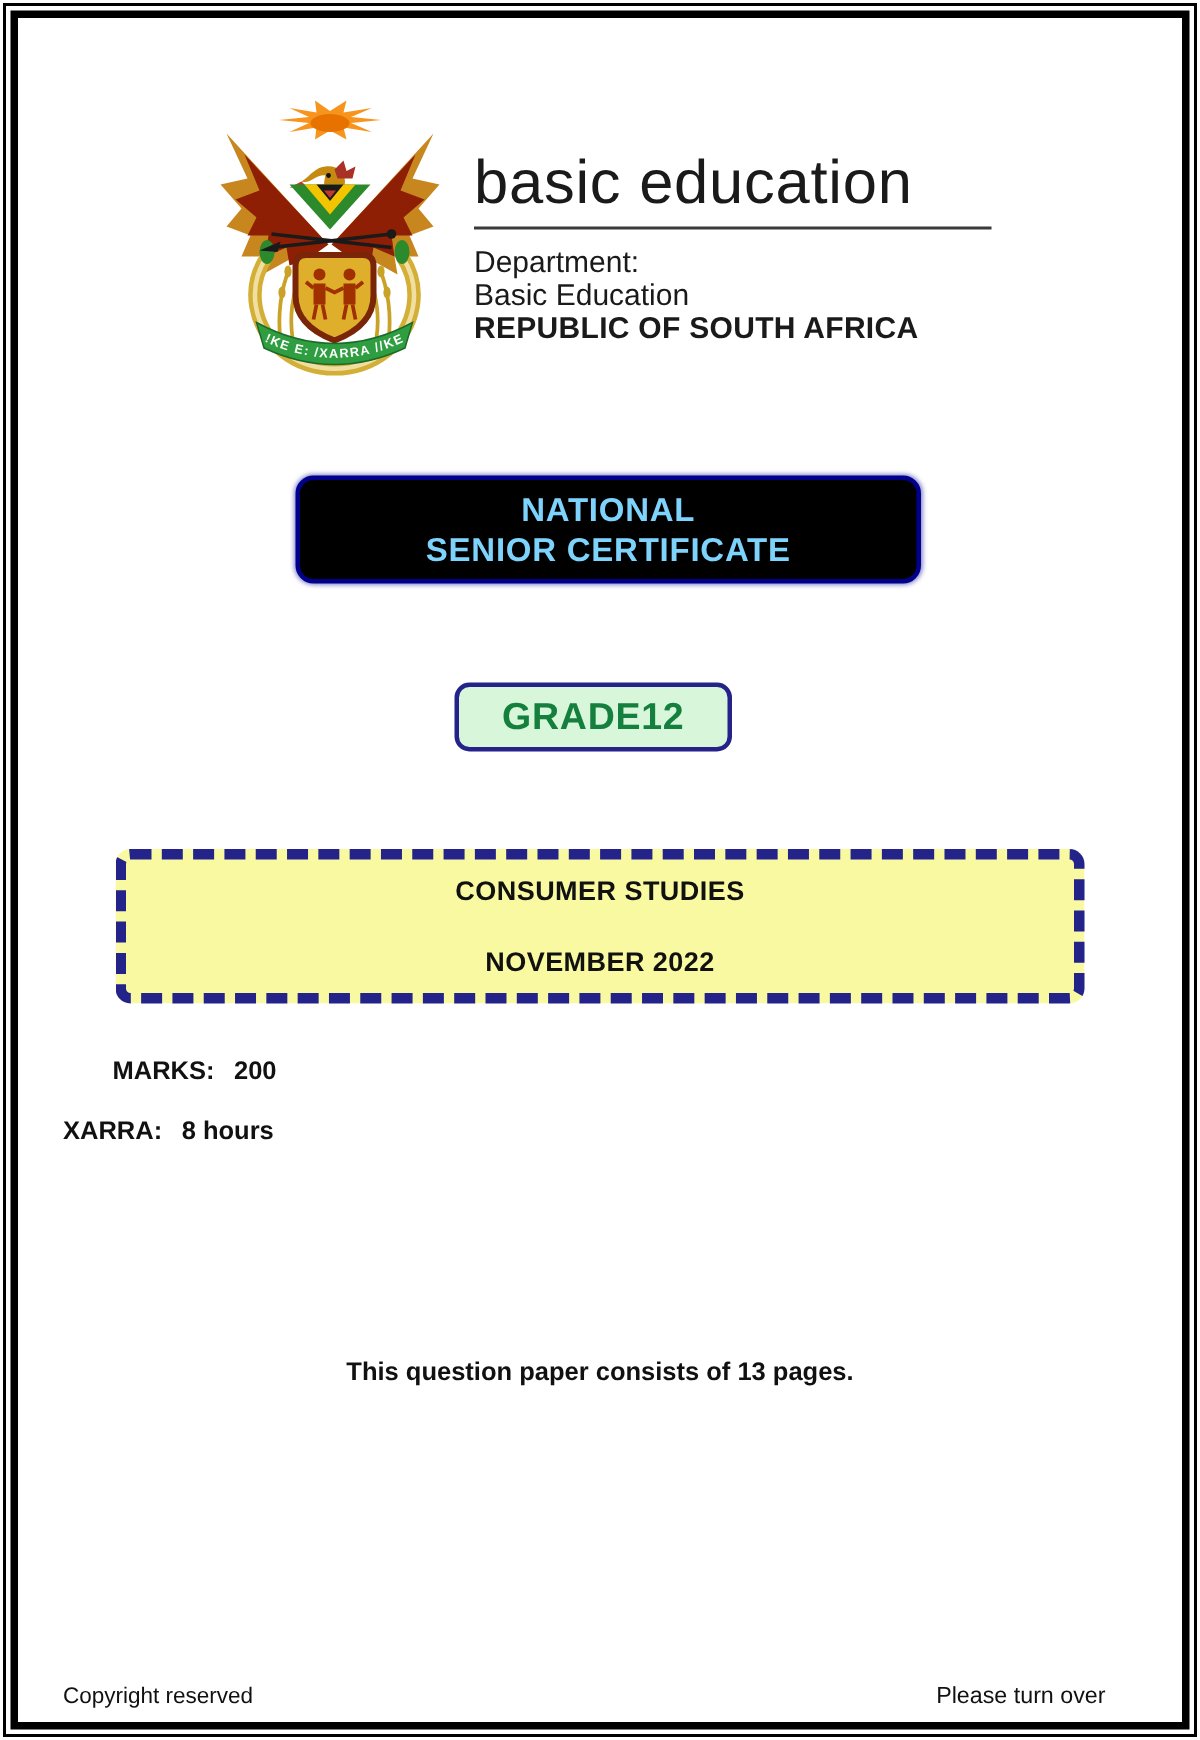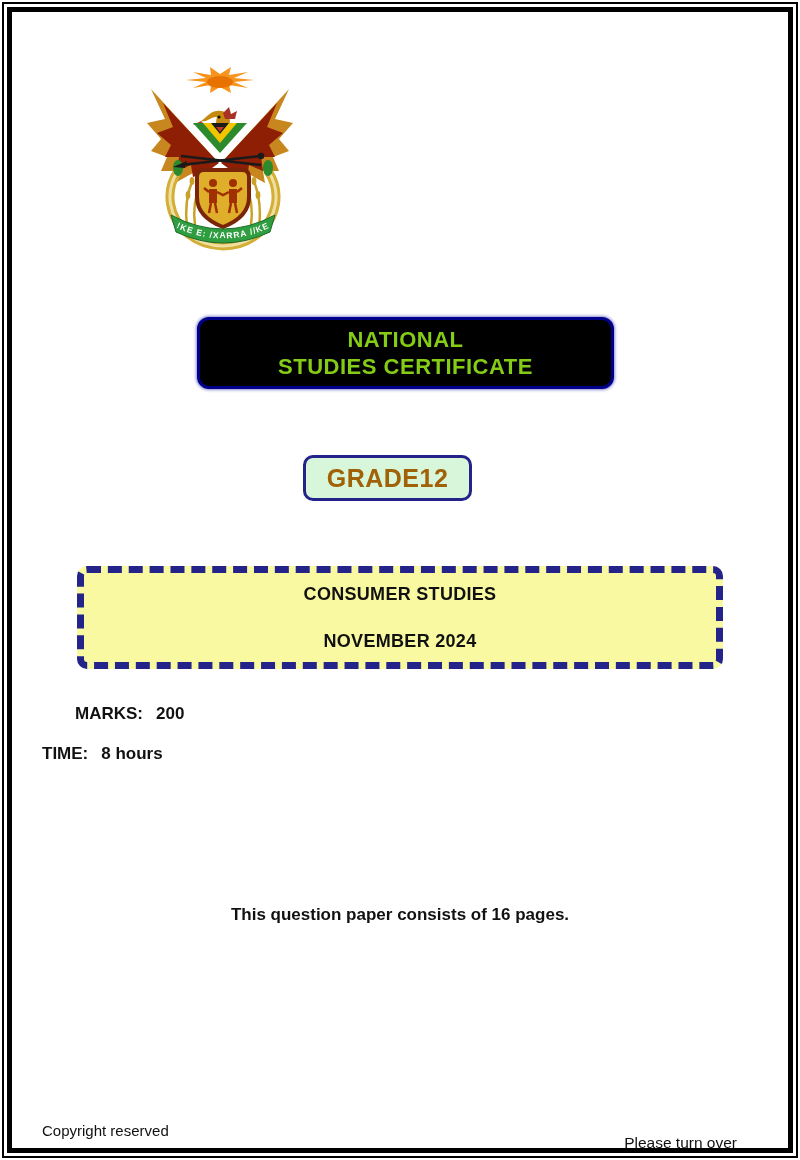--- a/index.html
+++ b/index.html
@@ -17,46 +17,46 @@
   .brand-rule { width:345px; border-top:2px solid #3a3a3a; margin-top:7px; margin-bottom:11px; }
   .brand-line { font-size:20px; line-height:22px; color:#1a1a1a; }
   .brand-line.bold { font-weight:bold; letter-spacing:0.2px; }
 
   .nsc-box {
     position:absolute; left:197px; top:317px; width:417px; height:72px; box-sizing:border-box;
     background:#000; border:3px solid var(--nsc-border,#00008b); border-radius:12px;
     box-shadow:0 0 3px 1px rgba(40,40,170,0.55);
     display:flex; flex-direction:column; align-items:center; justify-content:center;
   }
-  .nsc-box div { color:#84cc16; font-weight:bold; font-size:22px; line-height:27px; letter-spacing:0.5px; }
+  .nsc-box div { color:#7dd3fc; font-weight:bold; font-size:22px; line-height:27px; letter-spacing:0.5px; }
 
   .grade-box {
-    position:absolute; left:303px; top:455px; width:169px; height:46px; box-sizing:border-box;
+    position:absolute; left:303px; top:455px; width:185px; height:46px; box-sizing:border-box;
     background:var(--grade-bg,#d8f6da); border:3px solid var(--accent-navy,#15157a); border-radius:10px;
     display:flex; align-items:center; justify-content:center;
-    font-size:25px; font-weight:bold; color:#a16207; letter-spacing:0.5px;
+    font-size:25px; font-weight:bold; color:#15803d; letter-spacing:0.5px;
   }
 
   .subject-box {
     position:absolute; left:77px; top:566px; width:646px; height:103px; box-sizing:border-box;
     background:var(--subject-bg,#f9f9a1); border:7px dashed var(--accent-navy,#23238a); border-radius:10px;
     display:flex; flex-direction:column; align-items:center; justify-content:center; gap:26px;
   }
   .subject-box div { font-size:18px; font-weight:bold; color:#111; letter-spacing:0.3px; }
 
   .info-row { position:absolute; left:42px; font-size:17px; font-weight:bold; color:#111; }
   .info-row .val { margin-left:13px; }
   .marks-row { top:704px;margin-left:33px; }
   .time-row  { top:744px; }
 
   .pages-note { position:absolute; left:0; right:0; top:905px; text-align:center;
     font-size:17px; font-weight:bold; color:#111; }
 
   .footer-left  { position:absolute; left:42px;  top:1122px; font-size:15px; color:#111; }
-  .footer-right { position:absolute; right:63px; top:1122px; font-size:15.5px; color:#111;margin-top:12px; }
+  .footer-right { position:absolute; right:63px; top:1122px; font-size:15.5px; color:#111; }
 </style>
 </head>
 <body>
 
 <div class="page">
   <div class="border-outer"></div>
   <div class="border-inner"></div>
 
   <svg class="emblem" viewBox="0 0 154 196" aria-hidden="true">
 
@@ -117,39 +117,46 @@
 
     <path d="M28,154 Q80,182 132,154 L127,171 Q80,193 33,171 Z" fill="#2E9E40" stroke="#1C6B2A" stroke-width="1"></path>
     <defs>
         <path id="bannerPath" d="M32,166 Q80,189 128,166"></path>
       </defs>
     <text font-size="8.5" fill="#ffffff" font-weight="bold" letter-spacing="1">
       <textPath href="#bannerPath" startOffset="50%" text-anchor="middle">!KE E: /XARRA //KE</textPath>
     </text>
   </svg>
 
+  <div class="brand-text">
+    <div class="brand-title">basic education</div>
+    <div class="brand-rule"></div>
+    <div class="brand-line">Department:</div>
+    <div class="brand-line">Basic Education</div>
+    <div class="brand-line bold">REPUBLIC OF SOUTH AFRICA</div>
+  </div>
 
   <div class="nsc-box">
     <div>NATIONAL</div>
-    <div>STUDIES CERTIFICATE</div>
+    <div>SENIOR CERTIFICATE</div>
   </div>
 
   <div class="grade-box">
     <span>GRADE12</span>
   </div>
 
   <div class="subject-box">
     <div>CONSUMER STUDIES</div>
-    <div>NOVEMBER 2024</div>
+    <div>NOVEMBER 2022</div>
   </div>
 
   <div class="info-row marks-row">
     <span>MARKS:</span><span class="val">200</span>
   </div>
   <div class="info-row time-row">
-    <span>TIME:</span><span class="val">8 hours</span>
+    <span>XARRA:</span><span class="val">8 hours</span>
   </div>
 
-  <div class="pages-note">This question paper consists of 16 pages.</div>
+  <div class="pages-note">This question paper consists of 13 pages.</div>
 
   <div class="footer-left">Copyright reserved</div>
   <div class="footer-right">Please turn over</div>
 </div>
 
 </body></html>

